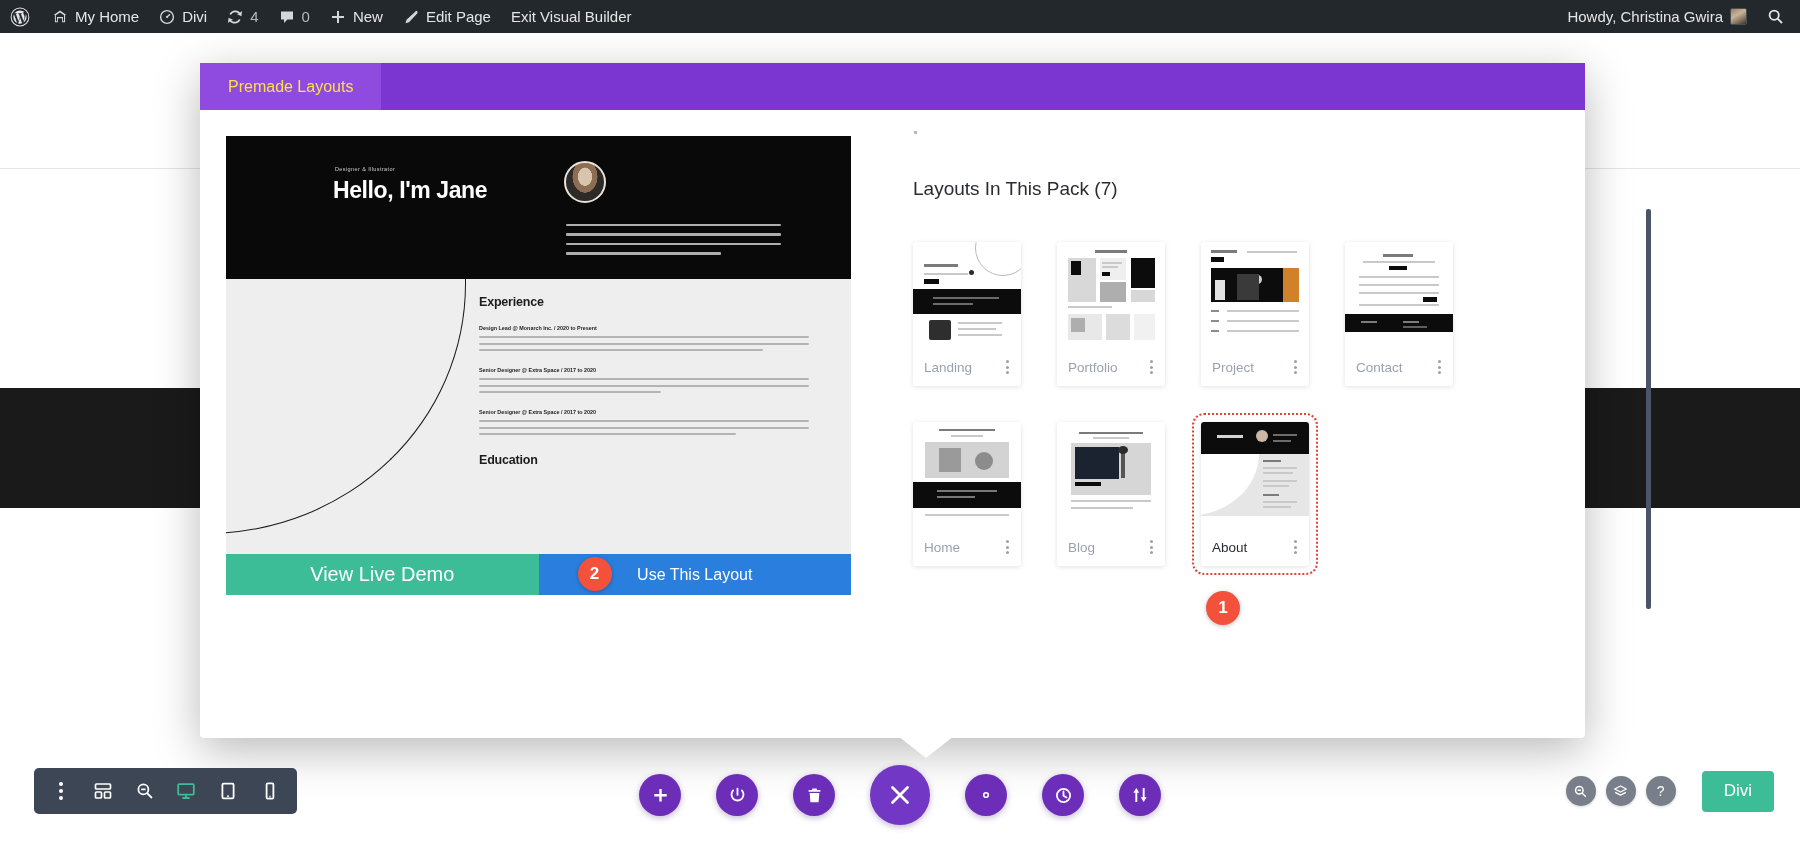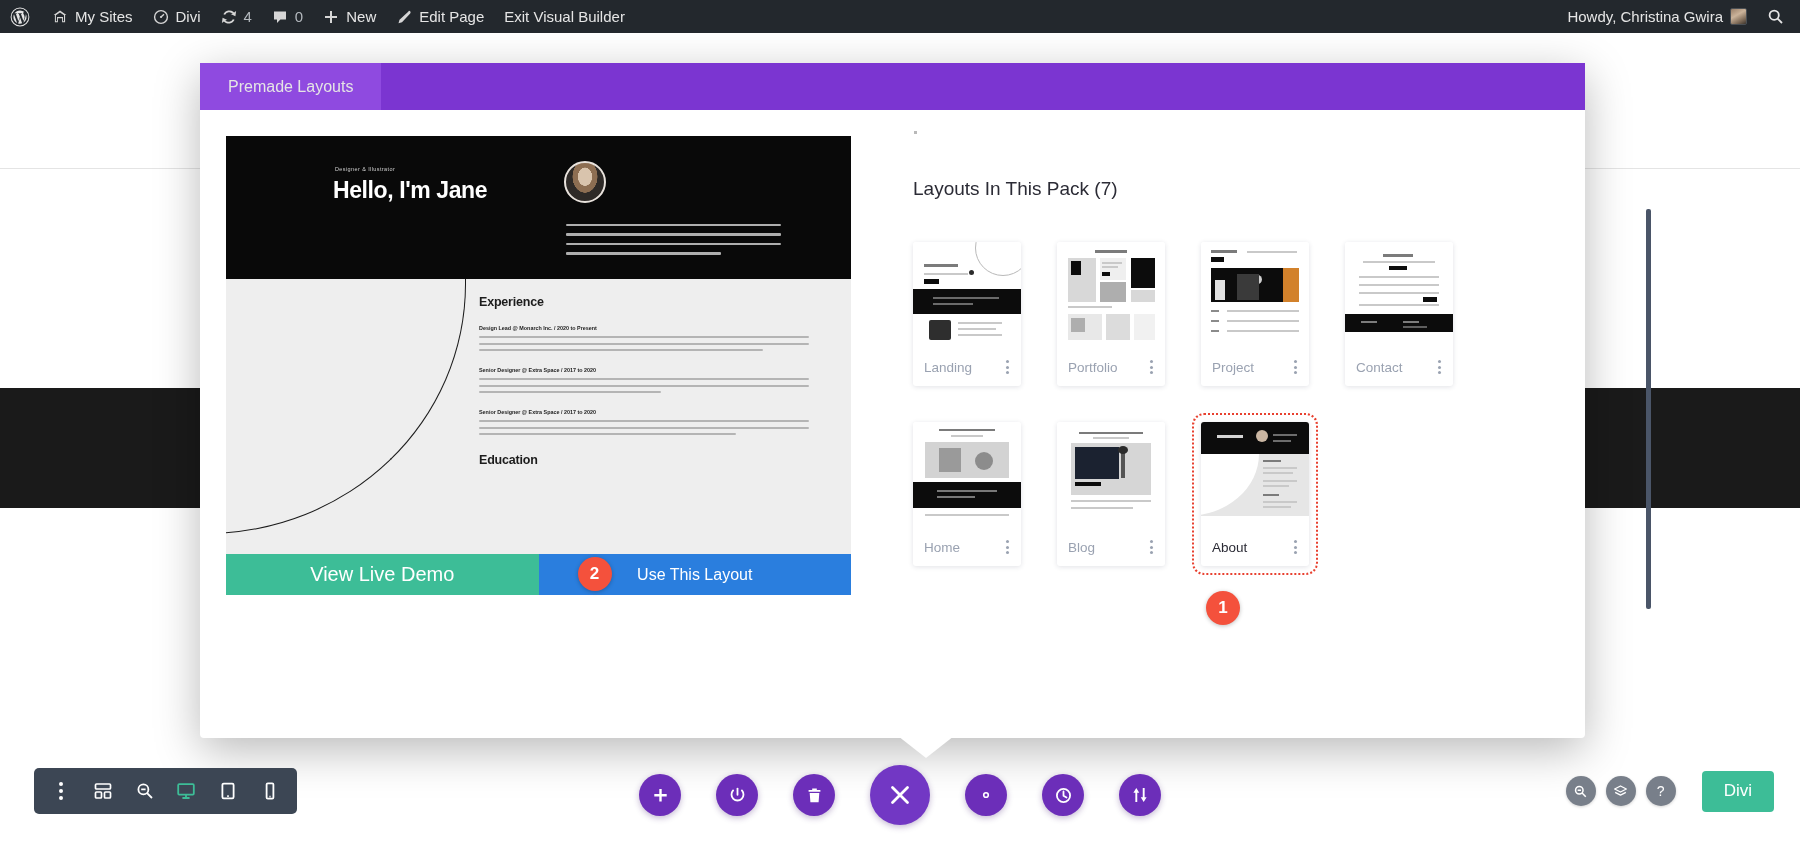--- a/index.html
+++ b/index.html
@@ -63,21 +63,21 @@
   #modal-title { font-size: 23px; font-weight: 400; letter-spacing: .2px; }
   .head-spacer { flex: 1 1 auto; }
   .head-icon {
     width: 36px; height: 36px; display: flex; align-items: center; justify-content: center;
     font-size: 20px; cursor: pointer; margin-left: 8px;
   }
 
   #modal-tabs { height: 47px; background: #7b35d1; display: flex; align-items: stretch; }
   .tab {
     display: flex; align-items: center; padding: 7px 28px;
-    color: #e5e5e5; font-size: 16px; cursor: pointer; white-space: nowrap;
+    color: #fde047; font-size: 16px; cursor: pointer; white-space: nowrap;
   }
   .tab.active { background: #8f4ae0; }
 
   #modal-body { display: flex; height: 566px; padding: 26px 26px 0 26px; }
 
   
   #preview-col { width: 625px; flex: none; }
   #preview-frame {
     width: 625px; height: 418px; overflow: hidden; position: relative;
     background: #ececec;
@@ -235,21 +235,21 @@
         <path d="M10 .6A9.4 9.4 0 1 0 19.4 10 9.41 9.41 0 0 0 10 .6Zm0 17.8A8.4 8.4 0 1 1 18.4 10 8.41 8.41 0 0 1 10 18.4Zm-6.6-8.4a6.6 6.6 0 0 0 3.72 5.94L3.97 7.34A6.57 6.57 0 0 0 3.4 10Zm11.05-.33c0-.82-.3-1.39-.55-1.83-.33-.55-.64-1.01-.64-1.56 0-.61.46-1.18 1.12-1.18h.09A6.59 6.59 0 0 0 10 3.4a6.6 6.6 0 0 0-5.51 2.96h.42c.7 0 1.79-.09 1.79-.09.36-.02.4.51.04.55 0 0-.36.04-.77.06l2.44 7.26 1.47-4.4-1.05-2.86c-.36-.02-.7-.06-.7-.06-.36-.02-.32-.57.04-.55 0 0 1.11.09 1.77.09.7 0 1.79-.09 1.79-.09.36-.02.4.51.04.55 0 0-.37.04-.78.06l2.42 7.2.67-2.23c.3-.93.52-1.6.52-2.18ZM10.12 10.6l-2.01 5.83a6.6 6.6 0 0 0 4.06-.11.57.57 0 0 1-.05-.09Zm5.69-3.75c.03.21.05.44.05.68 0 .67-.13 1.43-.5 2.38l-2.03 5.85A6.6 6.6 0 0 0 15.81 6.85Z"></path>
       </svg>
   </div>
 
   <div class="ab-item">
     <span class="ab-icon">
       <svg width="16" height="16" viewBox="0 0 16 16" fill="#d6d6d6">
           <path d="M8 1.6 1.6 6.1h1.3v7.2h3V9.2h4.2v4.1h3V6.1h1.3Zm0 1.8 4 2.8v6H11V8.1H5v4.1H3.9V6.2Z"></path>
         </svg>
     </span>
-    <span>My Sites</span>
+    <span>My Home</span>
   </div>
 
   <div class="ab-item">
     <span class="ab-icon">
       <svg width="16" height="16" viewBox="0 0 16 16" fill="none" stroke="#d6d6d6" stroke-width="1.4">
           <circle cx="8" cy="8" r="6.4"></circle>
           <path d="M8 8 11 5.3"></path>
           <circle cx="8" cy="8" r="1.1" fill="#d6d6d6" stroke="none"></circle>
         </svg>
     </span>

